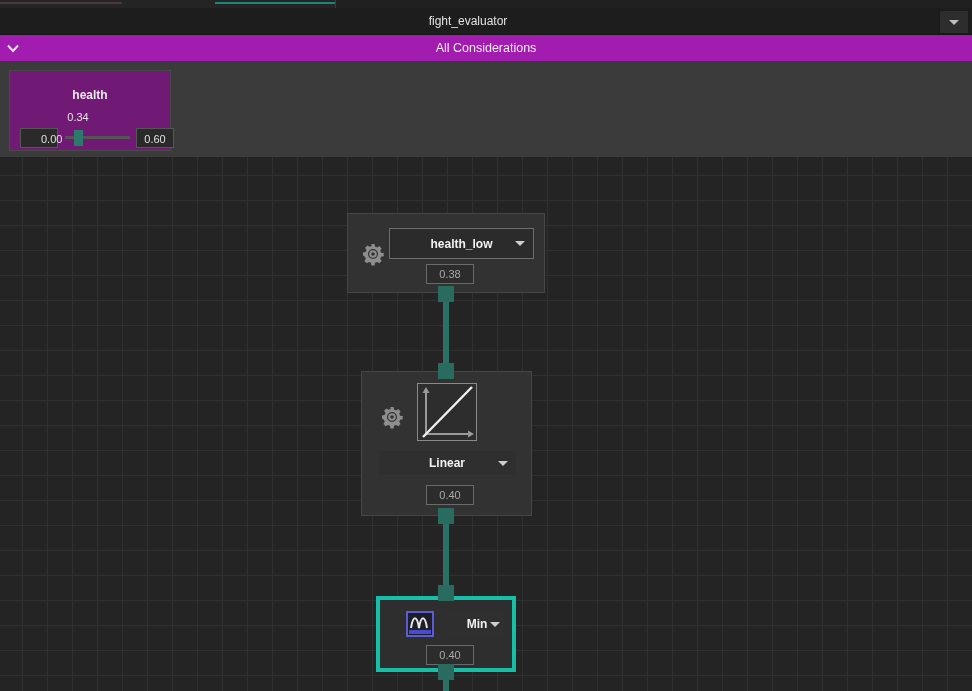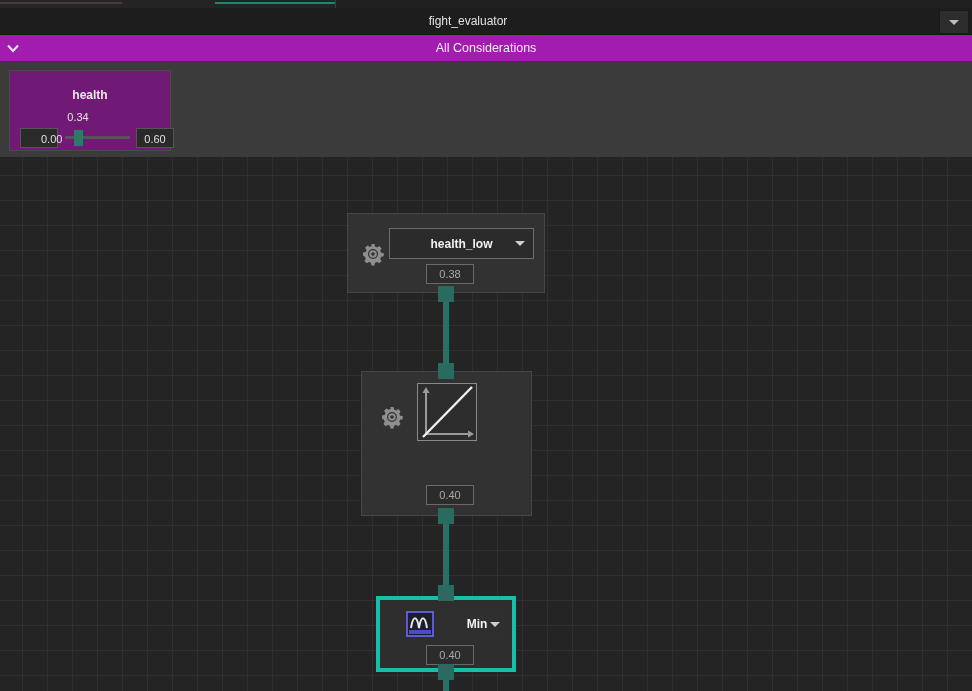--- a/index.html
+++ b/index.html
@@ -332,20 +332,24 @@
       </svg>
       <div class="curve-thumb" style="left:55px; top:11px; width:60px; height:58px;">
         <svg width="58" height="56" viewBox="0 0 58 56">
           <line x1="8" y1="50" x2="50" y2="50" stroke="#9a9a9a" stroke-width="2"></line>
           <polygon points="50,46.5 56,50 50,53.5" fill="#9a9a9a"></polygon>
           <line x1="8" y1="50" x2="8" y2="9" stroke="#9a9a9a" stroke-width="2"></line>
           <polygon points="4.5,9 8,3 11.5,9" fill="#9a9a9a"></polygon>
           <line x1="5" y1="53" x2="54" y2="3" stroke="#f0f0f0" stroke-width="2.4"></line>
         </svg>
       </div>
+      <div class="dropdown flat" style="left:16px; top:79px; width:138px; height:24px;">
+        <span>Linear</span>
+        <span class="dd-caret"></span>
+      </div>
       <div class="out-box" style="left:64px; top:113px; width:48px; height:20px; line-height:18px;">0.40</div>
     </div>
 
     <div class="node selected" style="left:376px; top:439px; width:140px; height:76px;">
       <div class="min-icon" style="left:26px; top:11px; width:28px; height:26px;">
         <svg width="24" height="22" viewBox="0 0 24 22">
           <path d="M3 15 C5 2, 9 2, 11 15 C13 2, 17 2, 19 15" fill="none" stroke="#e6e6e6" stroke-width="2"></path>
           <rect x="1" y="17" width="22" height="4" fill="#4a4ad0"></rect>
         </svg>
       </div>

